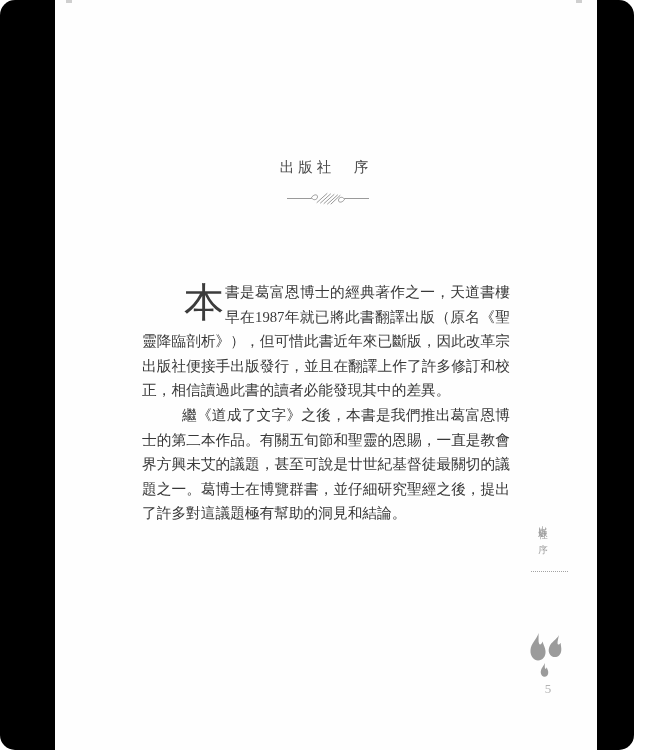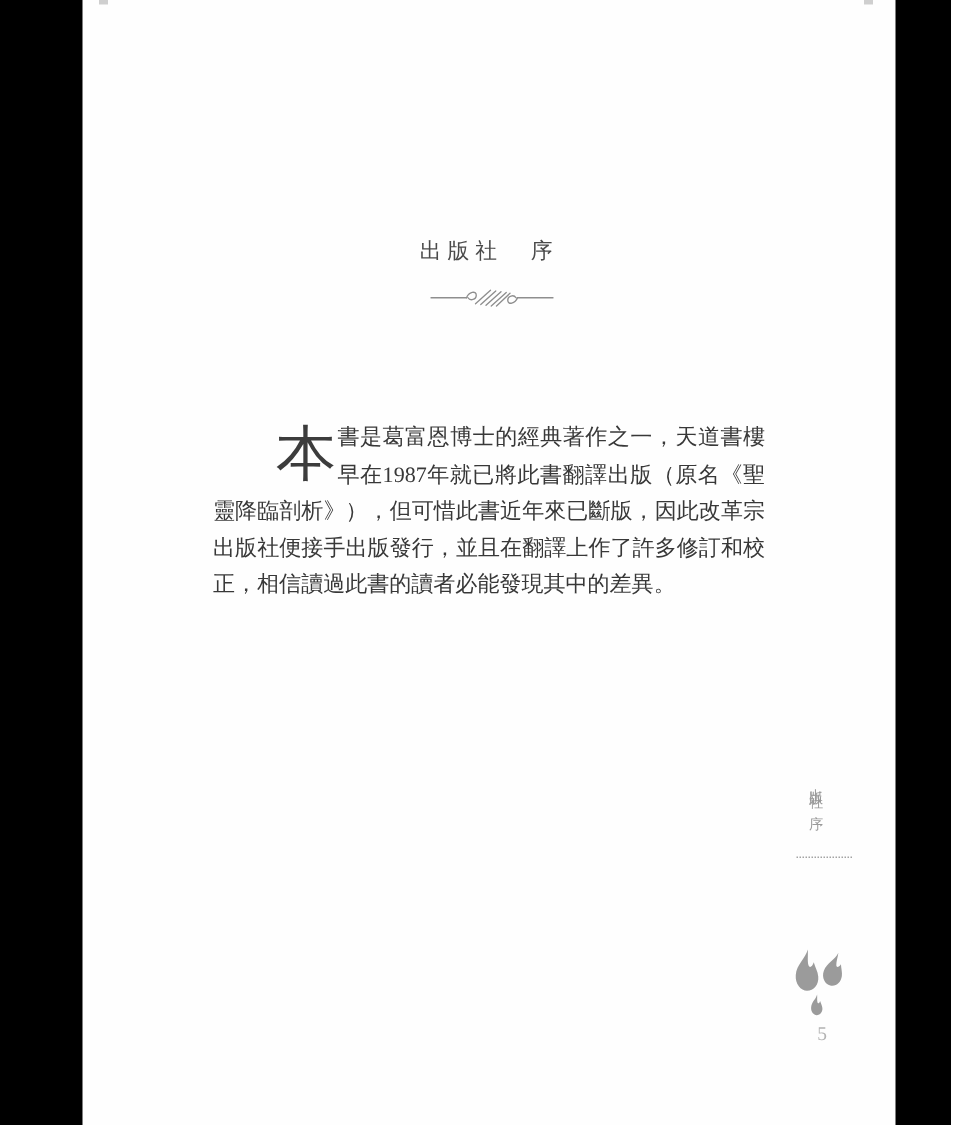--- a/index.html
+++ b/index.html
@@ -3,21 +3,21 @@
 <meta charset="utf-8">
 <style>
   html,body{margin:0;padding:0;}
   body{
     width:650px;height:750px;
     font-family:"Liberation Serif","DejaVu Serif",serif;
     background:#ffffff;
   }
   .scan{
     position:relative;width:634px;height:750px;
-    background:#fefefe;overflow:hidden;
+    background:#fefefe;overflow:hidden;border-radius:15px;
   }
   .bar{position:absolute;top:0;height:750px;background:#000;}
   .bar-left{left:0;width:55px;}
   .bar-right{left:597px;width:53px;}
   .artifact{position:absolute;top:0;height:3px;width:6px;background:#cfcfcf;}
   .artifact-l{left:66px;}
   .artifact-r{left:576px;}
 
   .page-title{
     position:absolute;left:142px;top:158px;width:368px;
@@ -78,20 +78,21 @@
         <path d="M33.5,13 L43.5,4"></path>
         <path d="M37,13.5 L47,4.5"></path>
         <path d="M40.5,14 L50.5,5"></path>
         <path d="M44,14 L53,5.5"></path>
       </g>
     </svg>
   </div>
 
   <div class="body-text">
     <p><span class="drop-cap">本</span><span>書是葛富恩博士的經典著作之一，天道書樓早在1987年就已將此書翻譯出版（原名《聖靈降臨剖析》），但可惜此書近年來已斷版，因此改革宗出版社便接手出版發行，並且在翻譯上作了許多修訂和校正，相信讀過此書的讀者必能發現其中的差異。</span></p>
+    <p class="indent">繼《道成了文字》之後，本書是我們推出葛富恩博士的第二本作品。有關五旬節和聖靈的恩賜，一直是教會界方興未艾的議題，甚至可說是廿世紀基督徒最關切的議題之一。葛博士在博覽群書，並仔細研究聖經之後，提出了許多對這議題極有幫助的洞見和結論。</p>
   </div>
 
   <div class="running-header">出版社　序</div>
   <div class="running-rule"></div>
 
   <div class="flames">
     <svg width="46" height="58" viewBox="0 0 46 58">
       <g fill="#9b9b9b">
         <path d="M13.5,2 C12,8 6,12 5.5,19 C5,25 9,29.5 13,29.5 C17.5,29.5 21,25.5 20.5,20 C20.2,16.5 18.5,14 17.5,10.5 C16.5,13.5 14.8,14.6 14,12.5 C13.2,10.2 13.8,5.5 13.5,2 Z"></path>
         <path transform="rotate(14 32 16)" d="M31,4 C30,9 25,12.5 24.5,18 C24,23 27.5,26.5 31,26.5 C34.8,26.5 37.5,23 37,18.5 C36.7,15.8 35.3,13.8 34.5,11 C33.7,13.3 32.3,14.2 31.7,12.5 C31,10.5 31.3,7 31,4 Z"></path>

